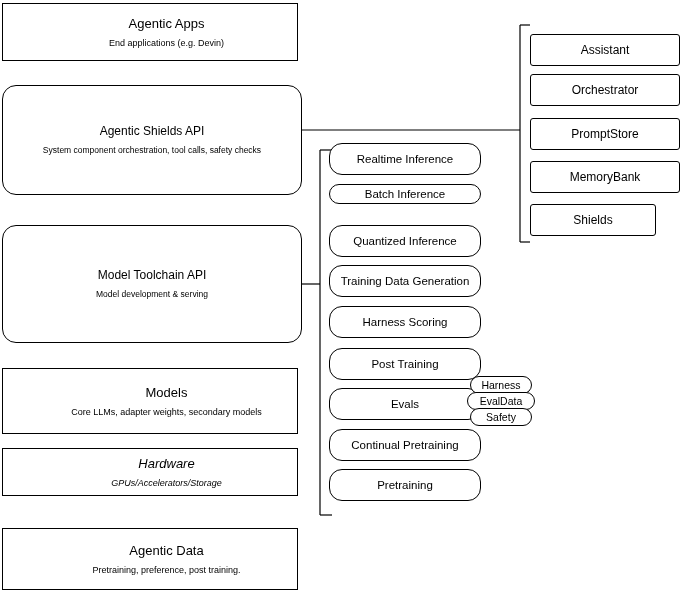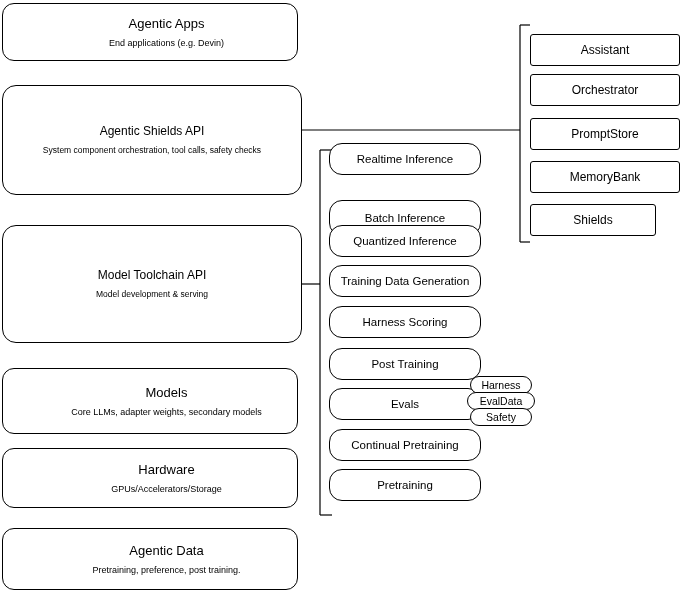--- a/index.html
+++ b/index.html
@@ -31,21 +31,21 @@
     box-sizing: border-box;
     border: 1px solid #000000;
     background: #ffffff;
     display: flex;
     flex-direction: column;
     align-items: center;
     justify-content: center;
     text-align: center;
   }
   .layer {
-    border-radius: 12px;
+    border-radius: 0;
     padding-left: 33px;
   }
   .layer .title {
     font-size: 13px;
     line-height: 16px;
   }
   .layer .sub {
     font-size: 9px;
     line-height: 12px;
     margin-top: 5px;
@@ -109,21 +109,21 @@
   <div class="node api" style="left:2px; top:225px; width:300px; height:118px;">
     <span class="title">Model Toolchain API</span>
     <span class="sub">Model development &amp; serving</span>
   </div>
 
   <div class="node layer" style="left:2px; top:368px; width:296px; height:66px;">
     <span class="title">Models</span>
     <span class="sub">Core LLMs, adapter weights, secondary models</span>
   </div>
 
-  <div class="node layer" style="left:2px; top:448px; width:296px; height:60px;">
+  <div class="node layer" style="left:2px; top:448px; width:296px; height:48px;font-style:italic;">
     <span class="title">Hardware</span>
     <span class="sub">GPUs/Accelerators/Storage</span>
   </div>
 
   <div class="node layer" style="left:2px; top:528px; width:296px; height:62px;">
     <span class="title">Agentic Data</span>
     <span class="sub">Pretraining, preference, post training.</span>
   </div>
 
   <div class="node service" style="left:530px; top:34px; width:150px; height:32px;">
@@ -138,21 +138,21 @@
   <div class="node service" style="left:530px; top:161px; width:150px; height:32px;">
     <span>MemoryBank</span>
   </div>
   <div class="node service" style="left:530px; top:204px; width:126px; height:32px;">
     <span>Shields</span>
   </div>
 
   <div class="node capability" style="left:329px; top:143px; width:152px; height:32px;">
     <span>Realtime Inference</span>
   </div>
-  <div class="node capability" style="left:329px; top:184px; width:152px; height:36px;margin-top:16px;">
+  <div class="node capability" style="left:329px; top:184px; width:152px; height:20px;">
     <span>Batch Inference</span>
   </div>
   <div class="node capability" style="left:329px; top:225px; width:152px; height:32px;">
     <span>Quantized Inference</span>
   </div>
   <div class="node capability" style="left:329px; top:265px; width:152px; height:32px;">
     <span>Training Data Generation</span>
   </div>
   <div class="node capability" style="left:329px; top:306px; width:152px; height:32px;">
     <span>Harness Scoring</span>

